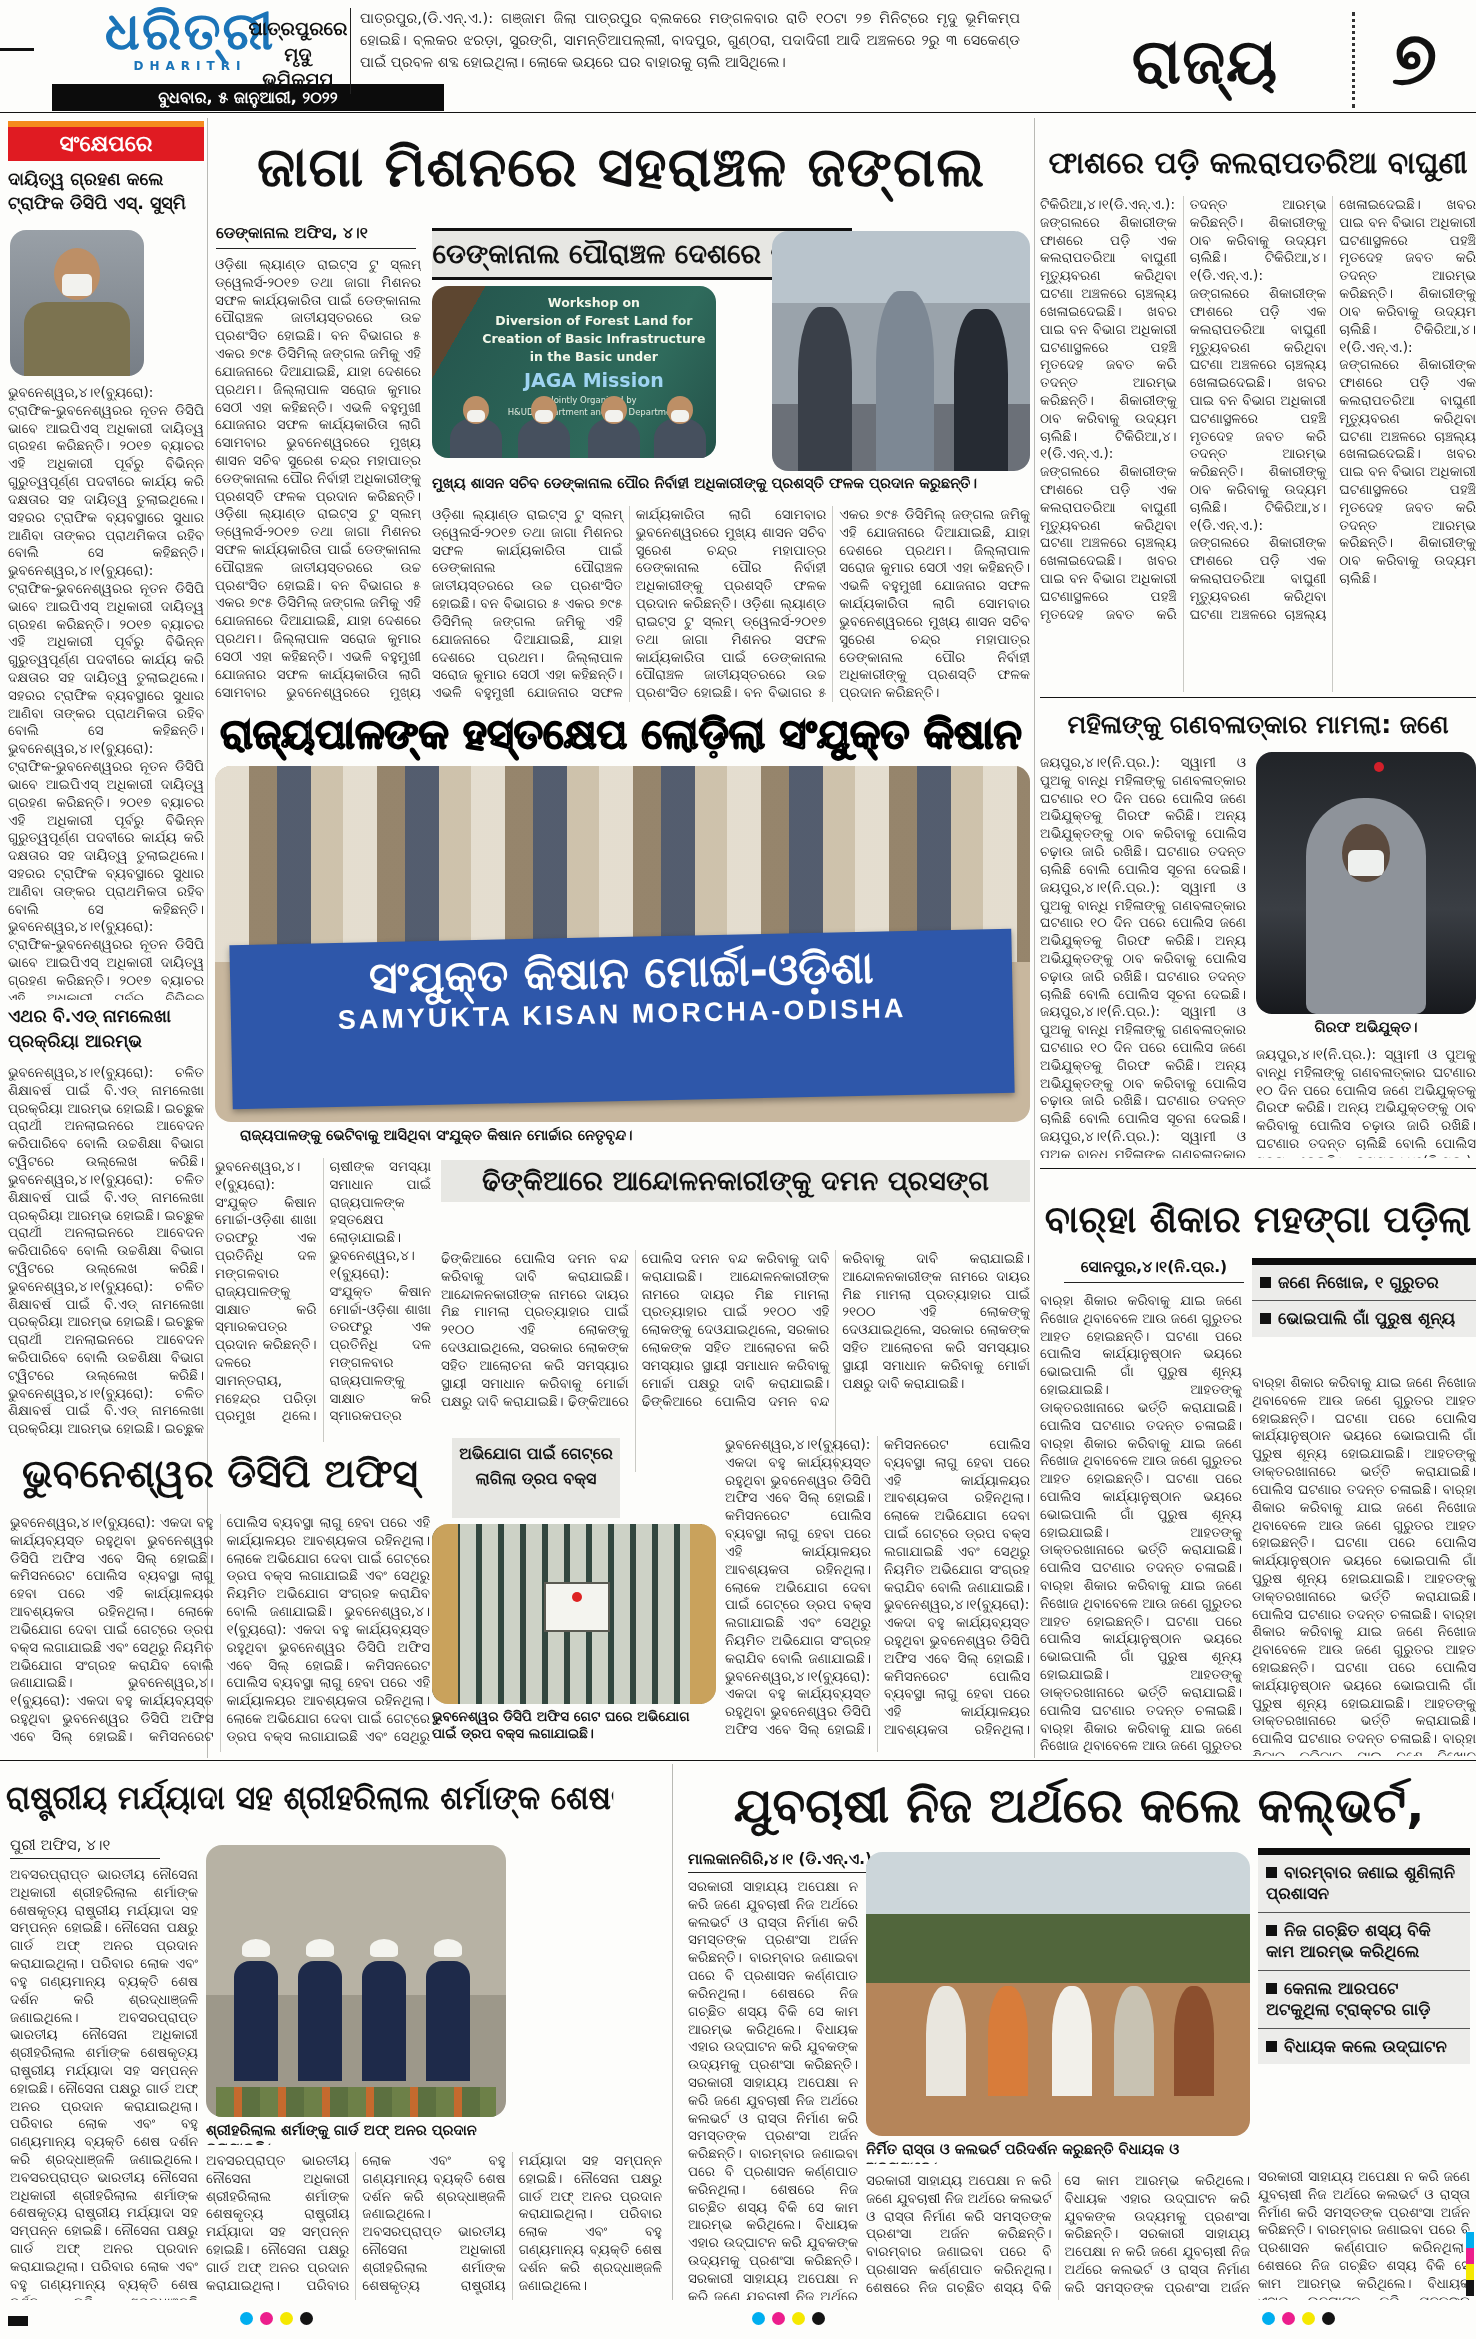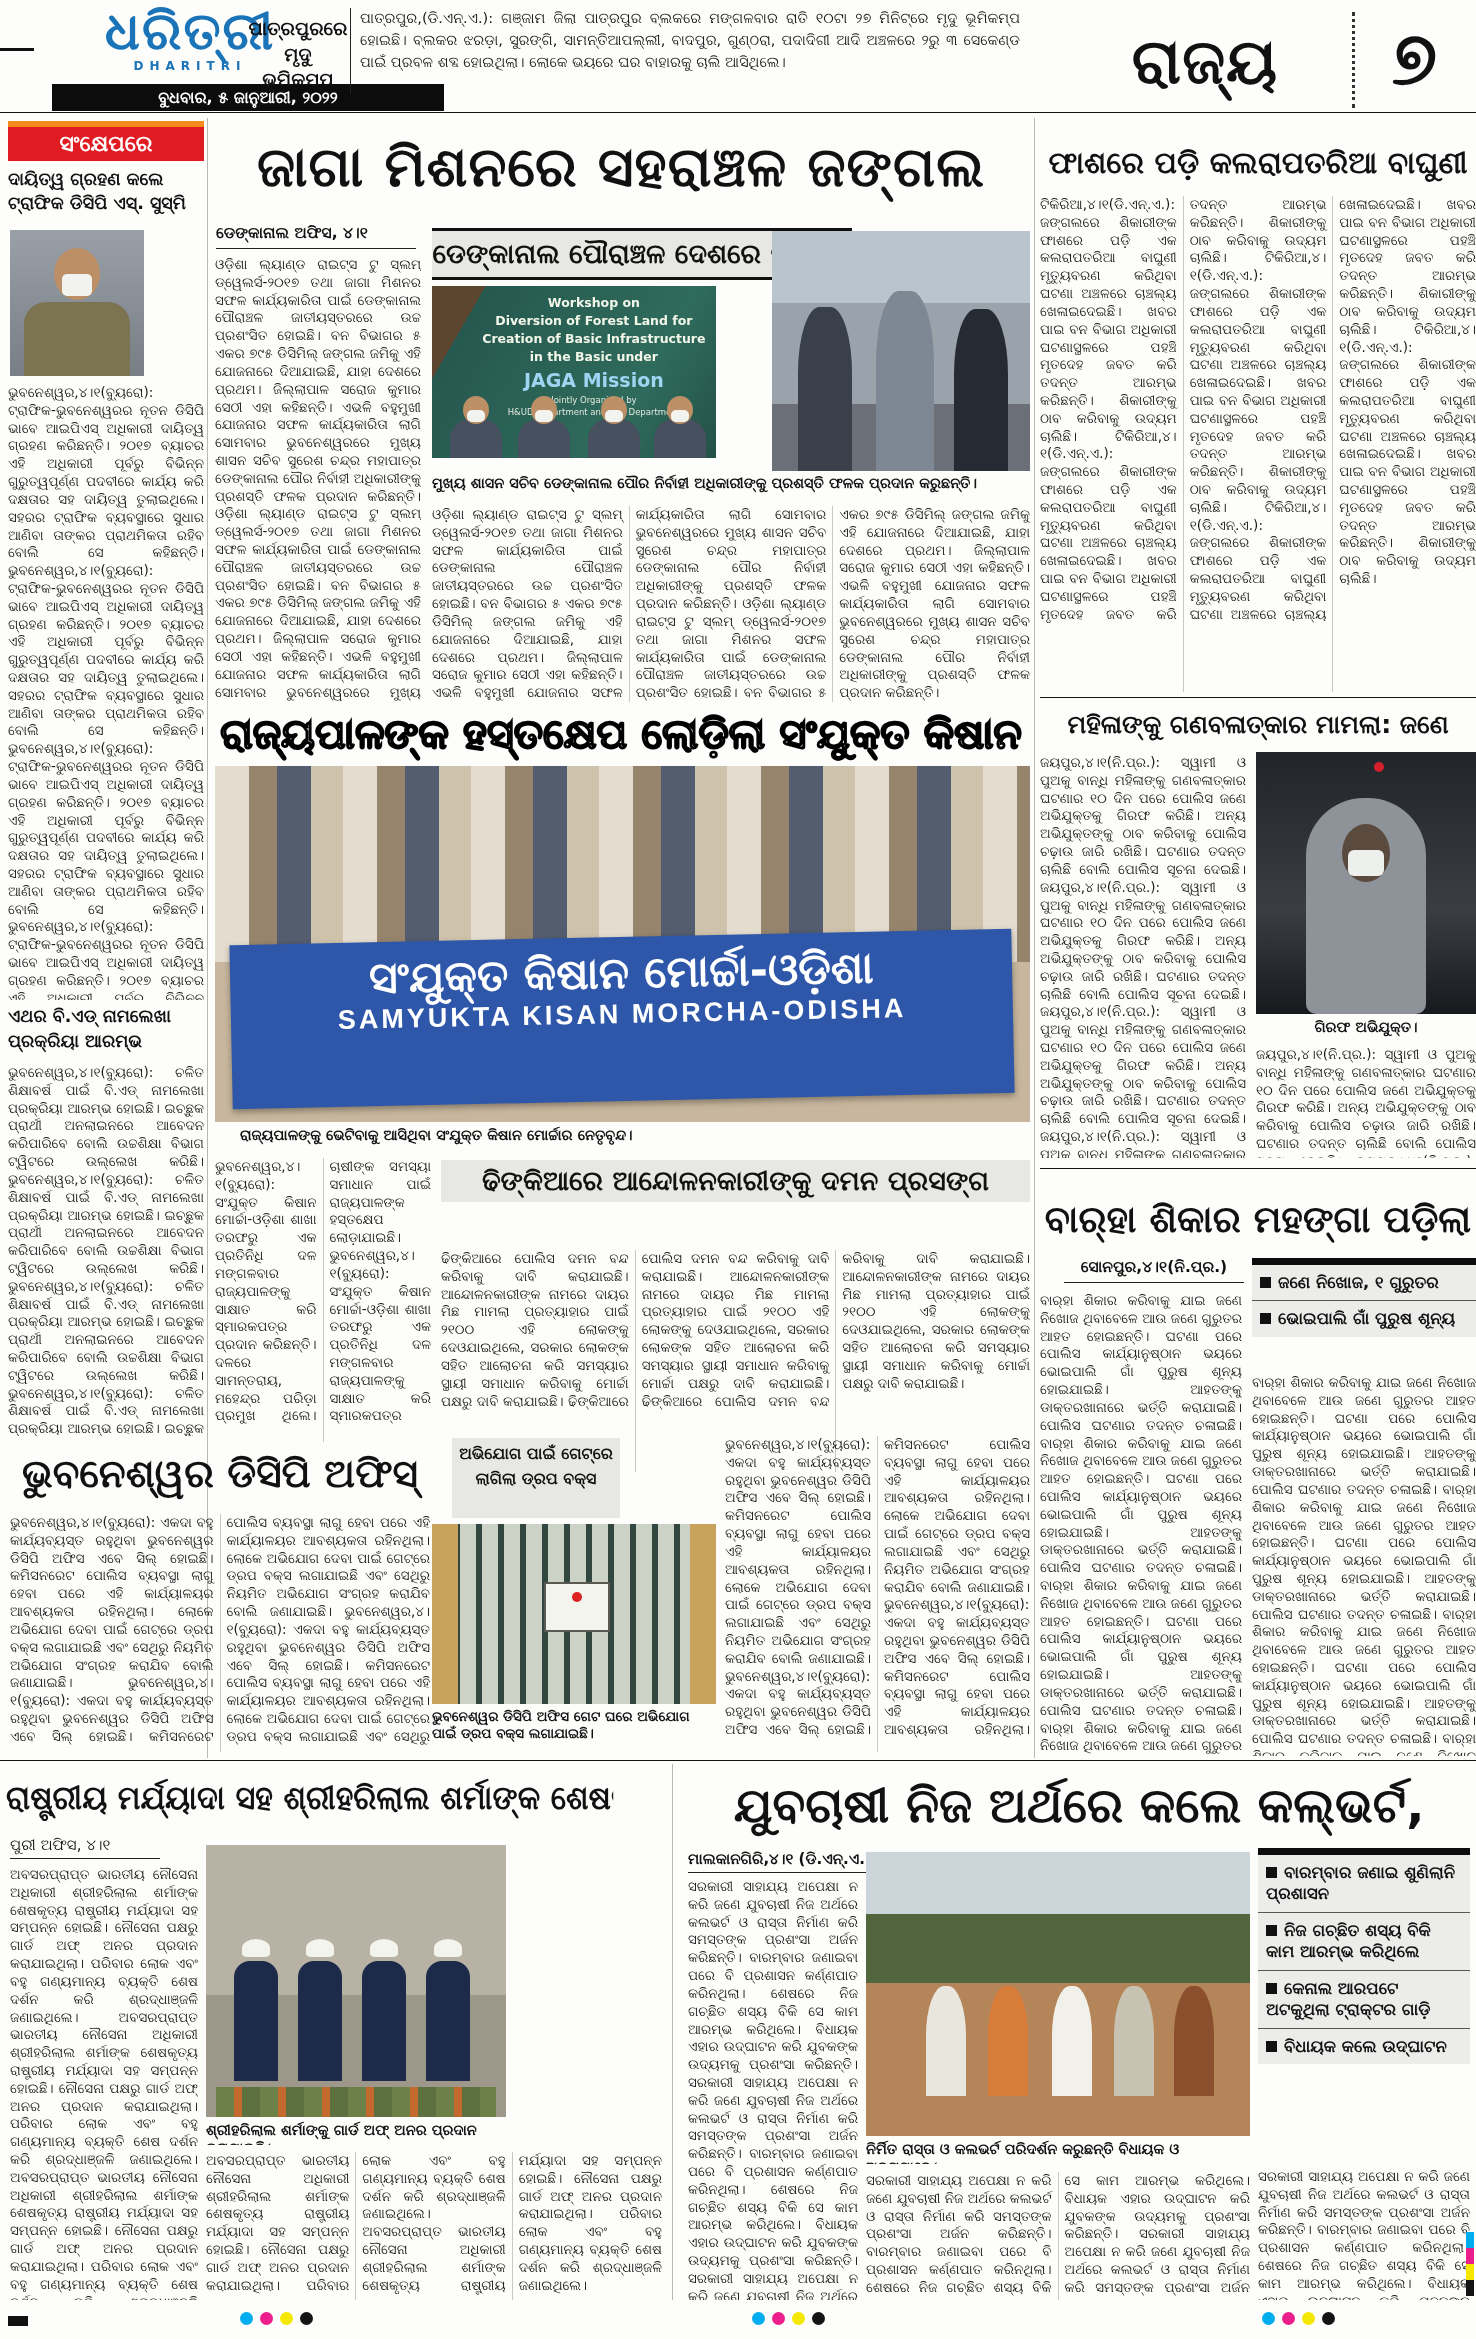--- a/index.html
+++ b/index.html
@@ -3,21 +3,21 @@
 <meta charset="utf-8">
 <style>
   html,body{margin:0;padding:0;background:#e8e8e4;}
   #page{position:relative;width:1476px;height:2339px;background:#fdfdfb;color:#111;
         font-family:"DejaVu Sans",sans-serif;overflow:hidden;}
   .abs{position:absolute;}
   .txt{font-size:13.5px;line-height:1.32;text-align:justify;overflow:hidden;color:#191919;}
   .cols2{column-count:2;column-gap:13px;column-rule:1px solid #c9c9c4;}
   .cols3{column-count:3;column-gap:13px;column-rule:1px solid #c9c9c4;}
   .caption{font-weight:bold;font-size:14.5px;line-height:1.25;overflow:hidden;}
-  .photo{overflow:hidden;background:#b3aea2;}
+  .photo{overflow:hidden;background:#b3aea2;border-radius:16px;}
   .vrule{width:0;border-left:1px solid #b9b9b4;}
   .hrule{height:0;border-top:1.6px solid #141414;}
 
   
   #logo-block{left:40px;top:4px;width:300px;height:78px;text-align:center;}
   #logo-odia{font-size:52px;font-weight:800;color:#1b74b8;letter-spacing:2px;line-height:1.05;}
   #logo-latin{font-size:12px;font-weight:bold;color:#1b74b8;letter-spacing:6px;}
   #corner-dash{left:0;top:48px;width:34px;height:3px;background:#111;}
   #date-bar{left:52px;top:84px;width:392px;height:27px;background:#0c0c0c;color:#fff;
             font-weight:bold;font-size:16px;text-align:center;line-height:27px;}

